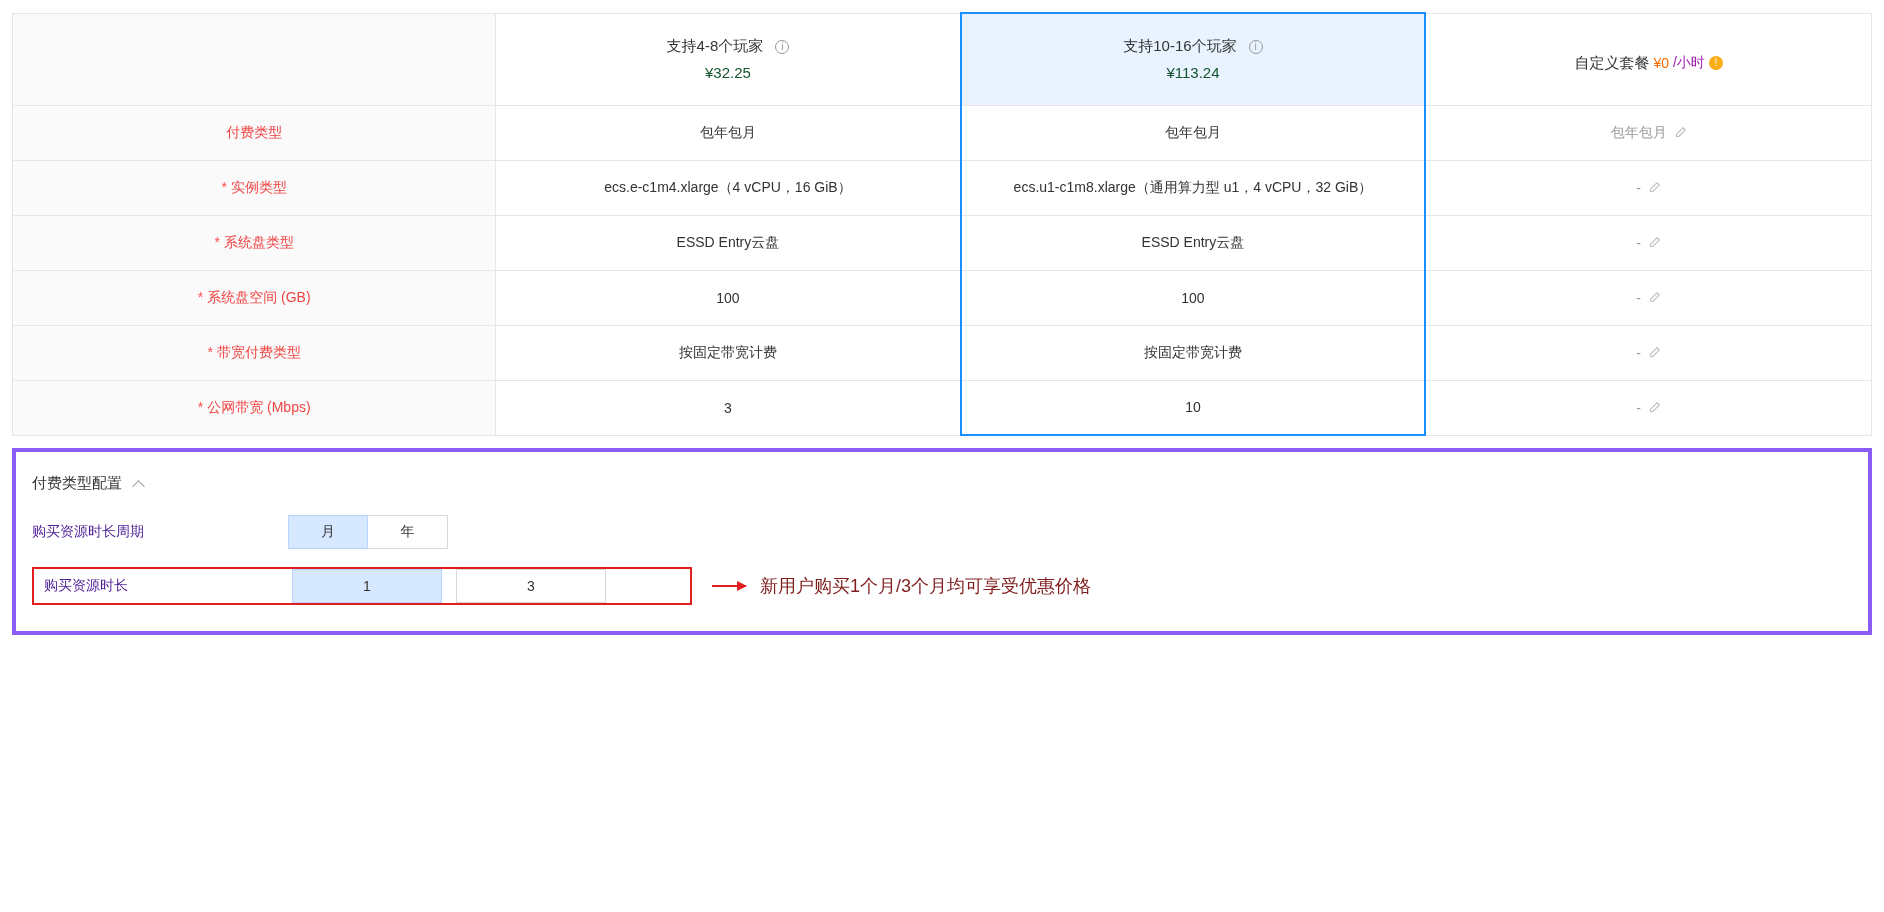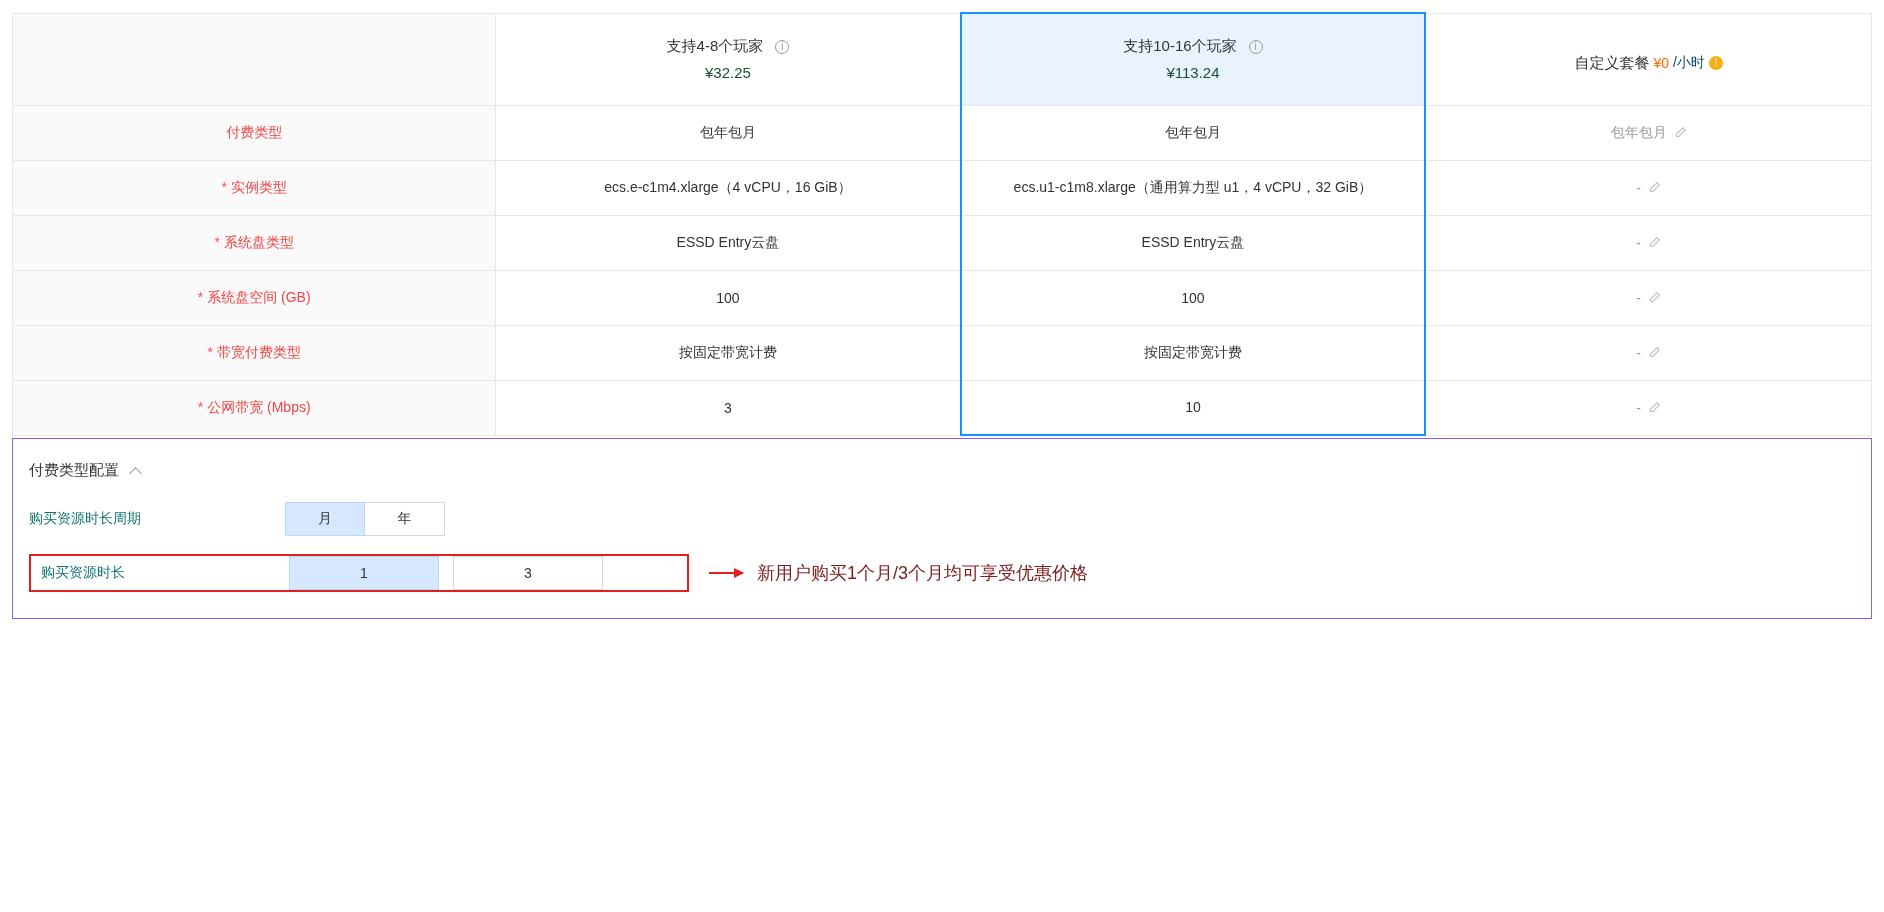--- a/index.html
+++ b/index.html
@@ -32,21 +32,21 @@
     .req-star { color: #ff4d4f; margin-right: 4px; }
     
     .col-plan1 { width: 25%; }
     .col-plan2 { width: 25%; }
     .col-custom { width: 24%; }
     
     .plan-title { font-size: 15px; color: #333; display: inline-flex; align-items: center; gap: 12px; }
     .plan-price { color: #14532d; font-size: 15px; margin-top: 8px; }
     .custom-price { display:inline-flex; align-items:center; gap:4px; }
     .custom-price .p0 { color: #ff6a00; }
-    .custom-price .unit { color: #0c4a6e; }
+    .custom-price .unit { color: #a21caf; }
     .info-icon {
       display: inline-flex;
       width: 14px; height: 14px;
       border: 1px solid #999;
       border-radius: 50%;
       font-size: 10px;
       line-height: 12px;
       align-items: center; justify-content: center;
       color: #999;
     }
@@ -67,38 +67,38 @@
     .selected-left { border-left: 2px solid #1890ff !important; }
     .selected-right { border-right: 2px solid #1890ff !important; }
     .selected-top { border-top: 2px solid #1890ff !important; }
     .selected-bottom { border-bottom: 2px solid #1890ff !important; border-radius: 17px; }
     .selected-body-cell { background:#fff !important; }
     
     .dash-edit { color:#999; display:inline-flex; align-items:center; justify-content:center; gap:2px; }
     
     
     .config-section {
-      margin-top: 2px;
-      border: 1px solid #8b5cf6;
+      margin-top: 12px;
+      border: 4px solid #8b5cf6;
       padding: 22px 16px 26px 16px;
     }
     .section-header {
       display:flex; align-items:center; gap:10px;
       color:#333; font-size:15px; margin-bottom:22px;
     }
     .chevron-up {
       width:12px; height:12px; position:relative; display:inline-block;
     }
     .chevron-up::before {
       content:""; position:absolute; width:8px; height:8px;
       border-left:1.5px solid #999; border-top:1.5px solid #999;
       transform: rotate(45deg); top:4px; left:2px;
     }
     .field-row { display:flex; align-items:center; margin-bottom:18px; }
-    .field-label { width: 256px; color:#0f766e; font-size:14px; }
+    .field-label { width: 256px; color:#4c1d95; font-size:14px; }
     .toggle-group { display:flex; }
     .toggle-btn {
       width: 80px; height: 34px;
       border: 1px solid #d9d9d9;
       display:flex; align-items:center; justify-content:center;
       background:#fff; color:#333; cursor:pointer;
     }
     .toggle-btn + .toggle-btn { border-left: none; }
     .toggle-btn.active { background:#d6e8ff; border-color:#b7d5ff; }
     

